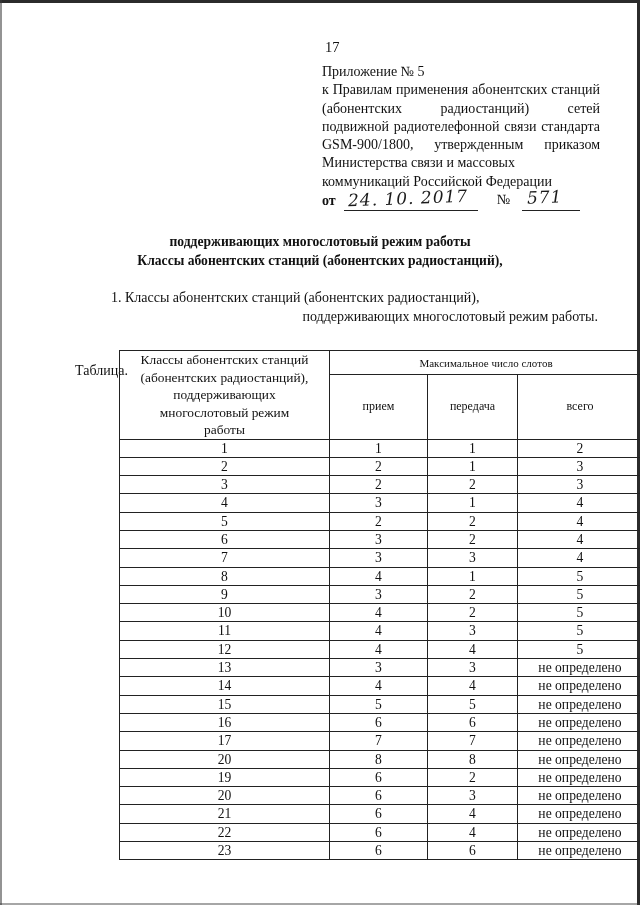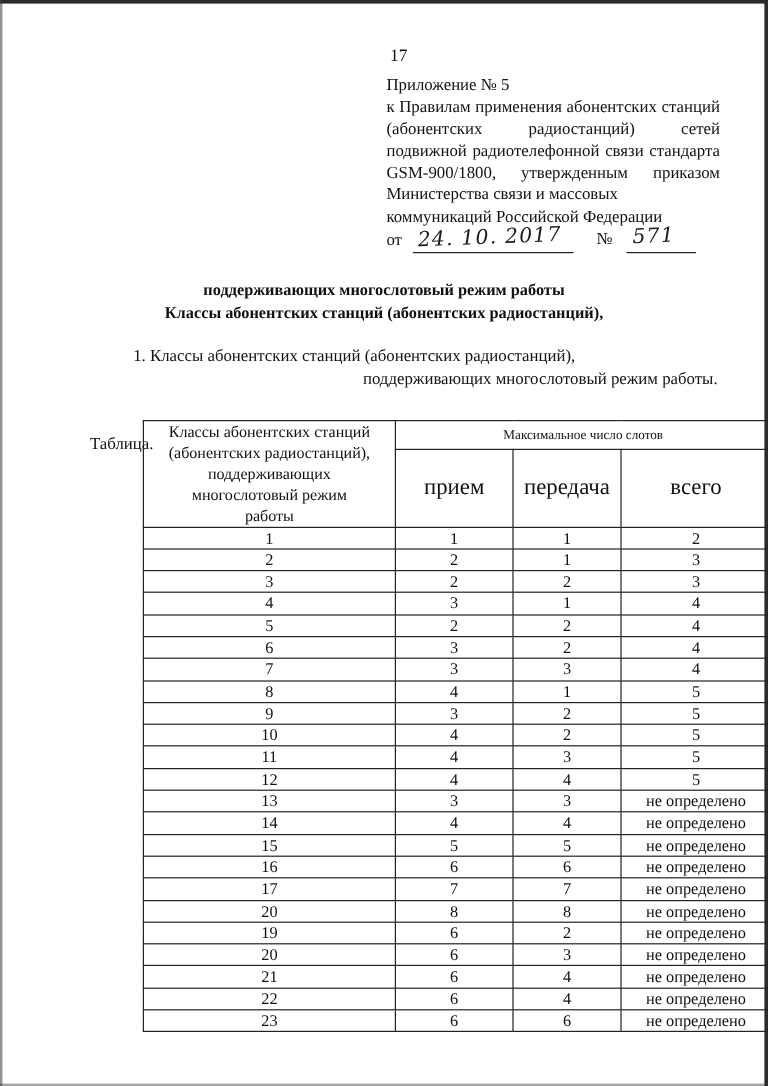--- a/index.html
+++ b/index.html
@@ -81,20 +81,21 @@
     left: 322px;
     top: 188px;
     width: 280px;
     height: 26px;
     font-size: 14px;
   }
   .sign-label {
     position: absolute;
     left: 0;
     top: 5px;
+    font-weight: bold;
   }
   .hand {
     font-family: "DejaVu Serif", serif;
     font-style: italic;
     font-size: 17px;
     letter-spacing: 1px;
     color: #1a1a1a;
     transform: rotate(-2.2deg);
     display: inline-block;
   }
@@ -202,21 +203,21 @@
     display: block;
   }
   th.head-span {
     height: 23px;
     font-size: 11px;
     padding: 2px 0 3px 0;
   }
   th.head-sub {
     height: 62px;
     vertical-align: middle;
-    font-size: 19px;
+    font-size: 12px;
   }
   table.slots td {
     height: 17.3px;
     line-height: 17.3px;
     font-size: 13.6px;
   }
   td.nd {
     font-size: 13.2px;
   }
 </style>

